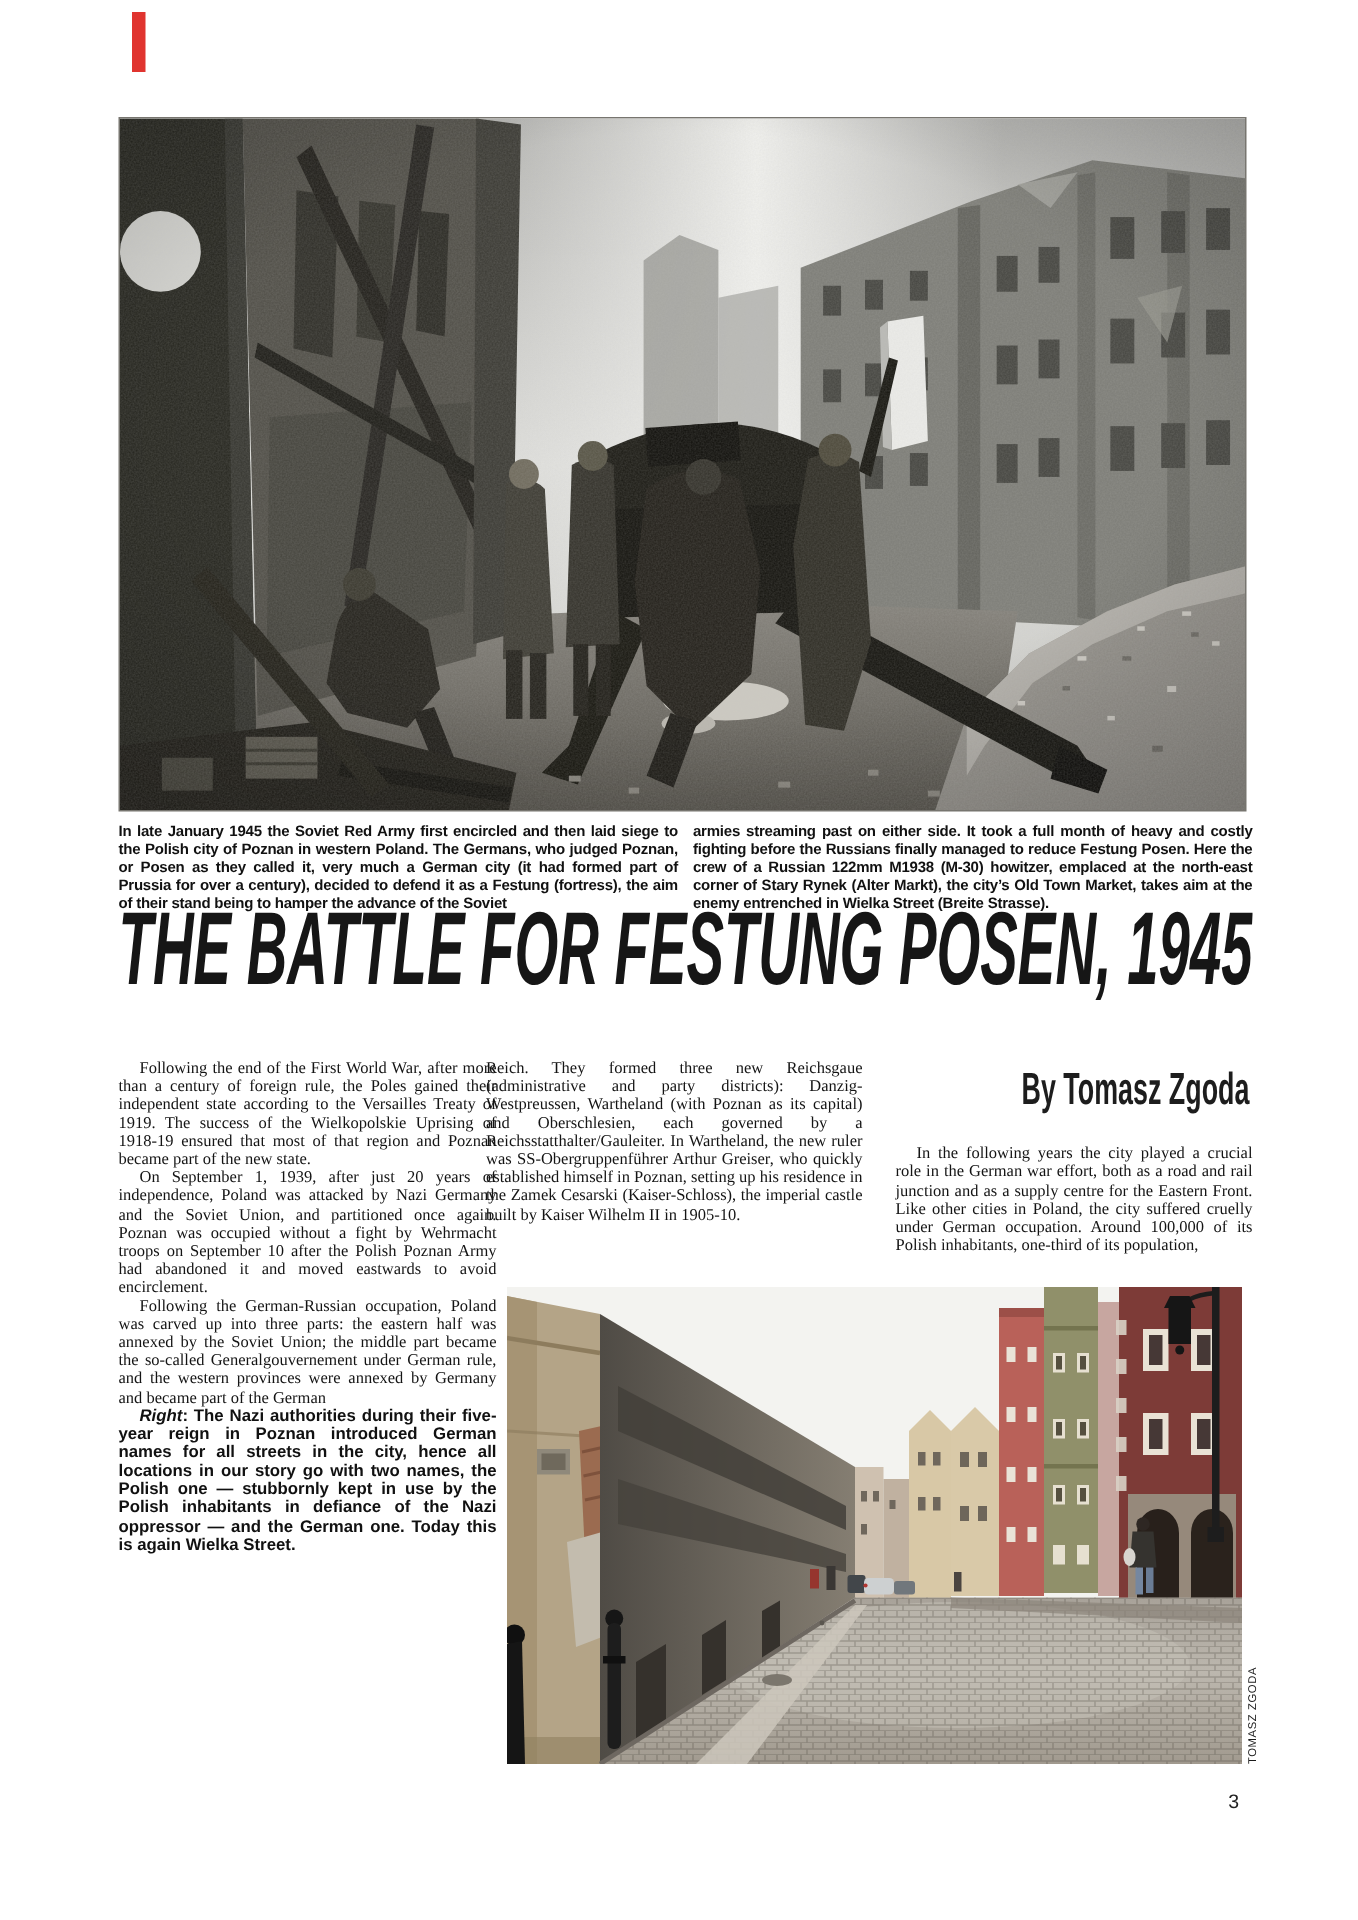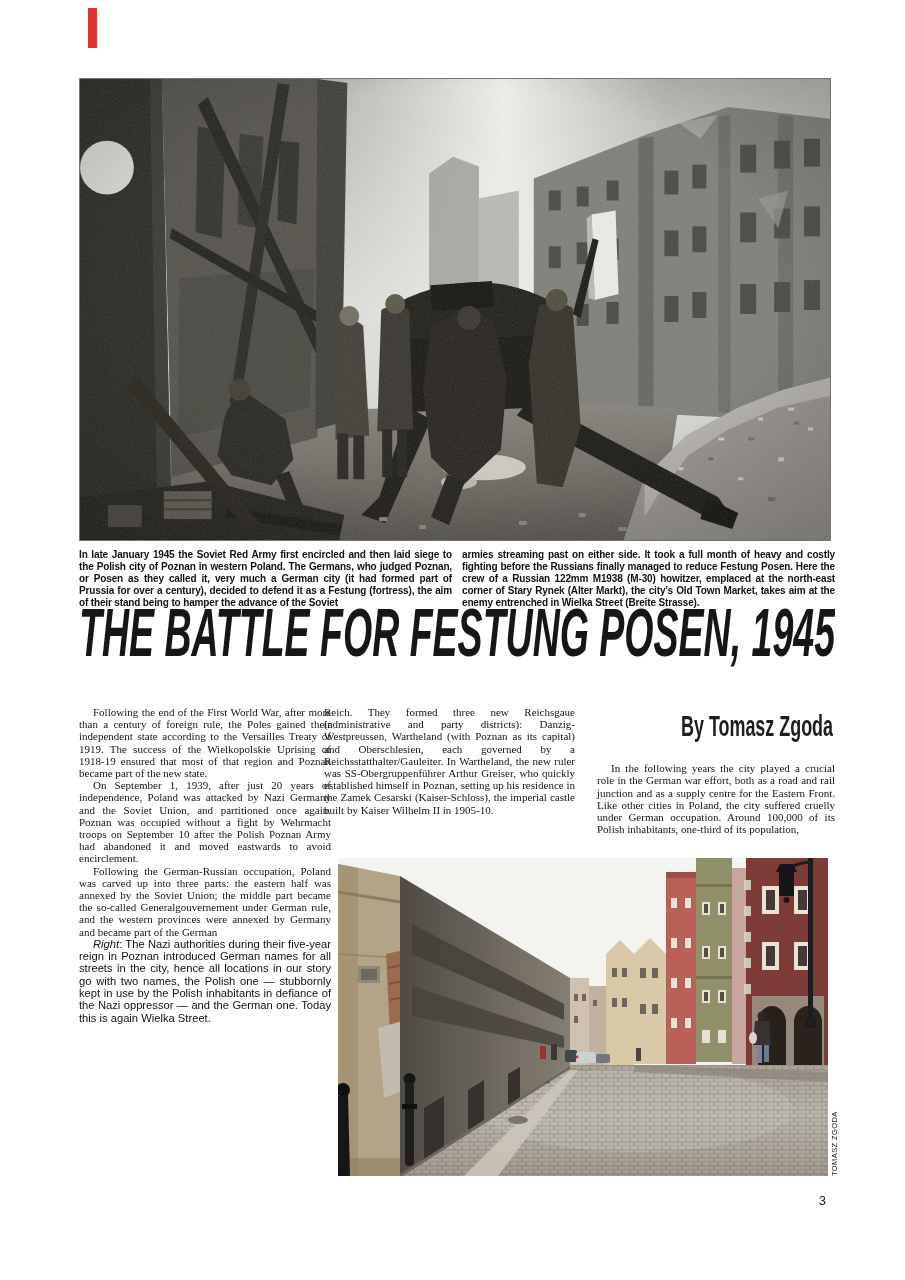--- a/index.html
+++ b/index.html
@@ -16,21 +16,21 @@
            letter-spacing:-0.15px;text-align:justify;color:#111;}
   .headline{left:79px;top:605px;width:756px;height:62px;font-style:italic;}
   .headline svg{display:block;}
   .col{text-align:justify;font-size:11px;line-height:12.2px;}
   .col p{margin:0;text-indent:14px;}
   .col p.noindent{text-indent:0;}
   .col1{left:79px;top:706px;width:252px;}
   .col2{left:324px;top:706px;width:251px;}
   .col3{left:597px;top:706px;width:238px;}
   .byline{display:block;margin:0 15px 14px 0;}
-  .side-caption{font-family:"Liberation Sans",sans-serif;font-weight:normal;font-size:11.2px;line-height:12.3px;
+  .side-caption{font-family:"Liberation Sans",sans-serif;font-weight:bold;font-size:11.2px;line-height:12.3px;
                 text-align:justify;margin-top:20px;text-indent:0;color:#111;}
   .side-caption .lead{font-style:italic;}
   .credit{left:830px;top:1106px;height:70px;width:12px;
           font-family:"Liberation Sans",sans-serif;font-size:7.5px;letter-spacing:.4px;color:#1a1a1a;
           writing-mode:vertical-rl;transform:rotate(180deg);white-space:nowrap;}
   .pagenum{left:806px;top:1193px;width:20px;text-align:right;
            font-family:"Liberation Sans",sans-serif;font-size:13px;color:#222;}
 </style>
 </head>
 <body>

